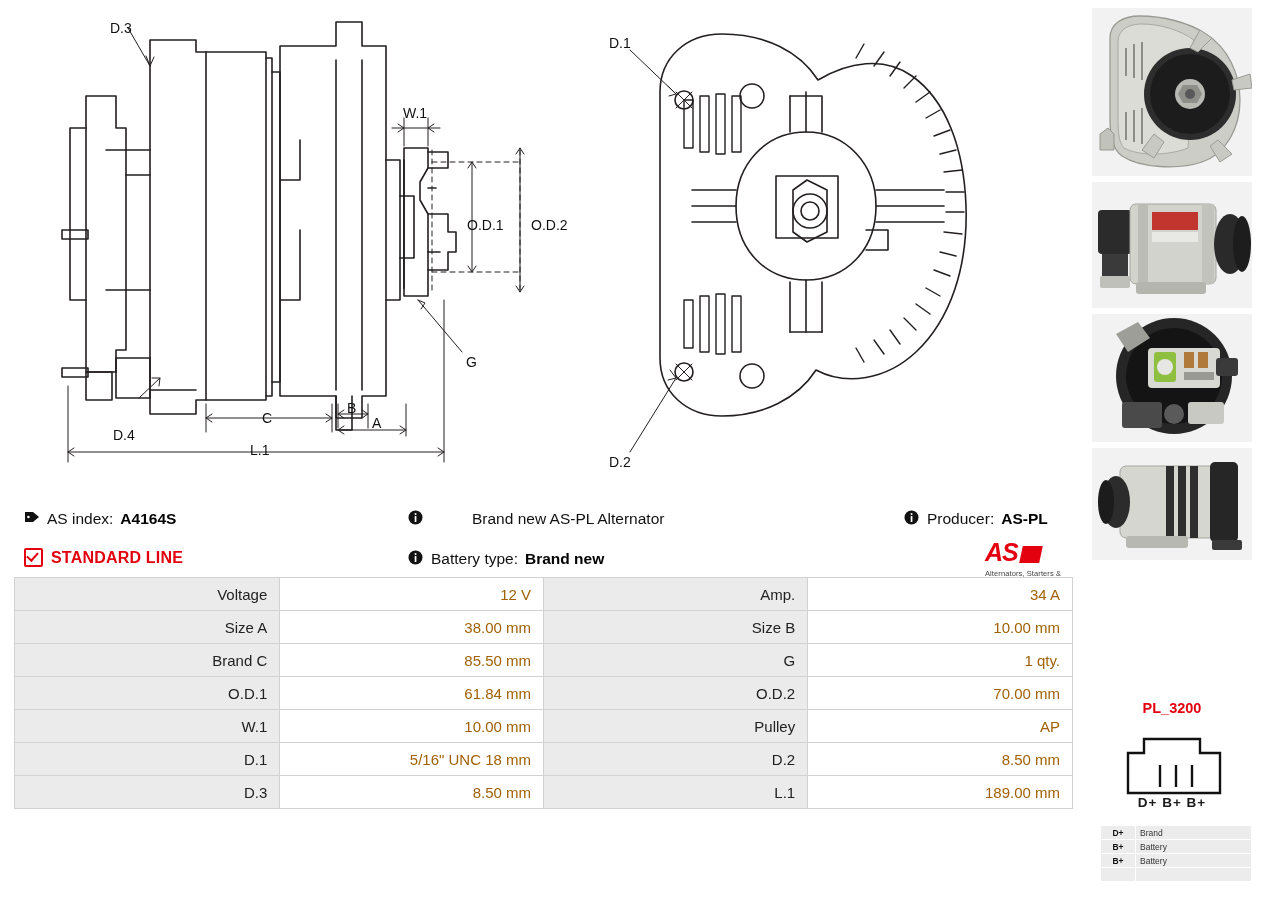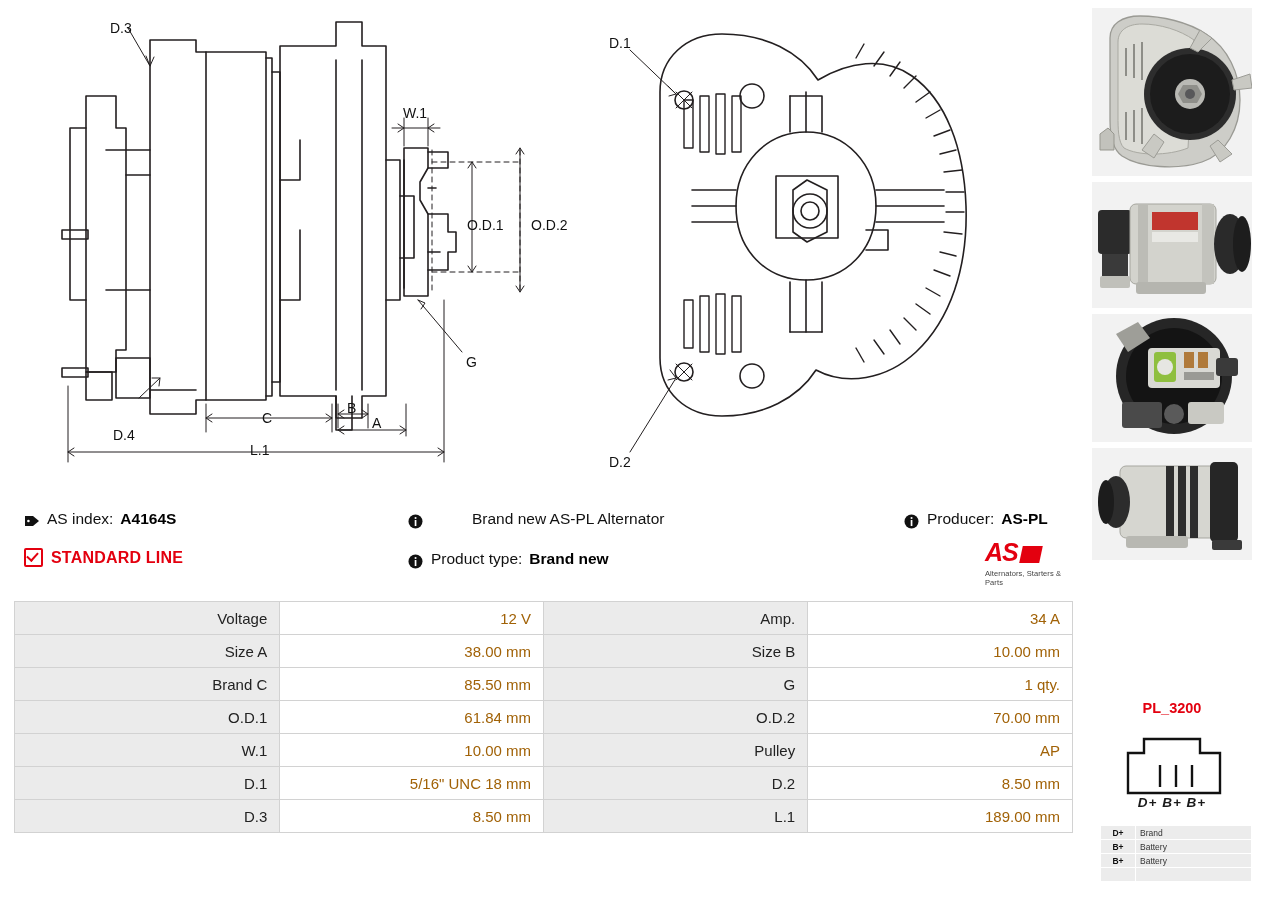--- a/index.html
+++ b/index.html
@@ -12,51 +12,51 @@
     overflow:hidden;
   }
   .page{position:relative;width:1132px;height:914px;}
 
   
   .drawings{position:absolute;left:0;top:0;width:1085px;height:490px;}
   .drawings svg{display:block;}
 
   
   .info{position:absolute;left:24px;top:500px;width:1050px;height:80px;}
-  .info-line{position:absolute;display:flex;align-items:flex-end;gap:7px;font-size:15.5px;}
+  .info-line{position:absolute;display:flex;align-items:flex-start;gap:7px;font-size:15.5px;}
   .info-line .lab{color:#111;}
   .info-line b{font-weight:bold;color:#000;}
   .i-tag{display:inline-block;width:16px;height:14px;}
   .std-line{position:absolute;left:0;top:48px;display:flex;align-items:center;gap:8px;color:#e3000f;font-weight:bold;font-size:16px;letter-spacing:.2px;}
   .chk{width:15px;height:15px;border:2px solid #e3000f;border-radius:2px;display:inline-block;position:relative;}
   .chk::after{content:"";position:absolute;left:3px;top:0px;width:5px;height:9px;border:solid #e3000f;border-width:0 2px 2px 0;transform:rotate(42deg);}
 
   
   .aslogo{position:absolute;left:985px;top:538px;width:96px;text-align:left;}
   .aslogo .as{font-size:25px;font-weight:bold;color:#e3000f;font-style:italic;letter-spacing:-1px;display:inline-block;}
   .aslogo .bar{display:inline-block;width:20px;height:17px;background:#e3000f;margin-left:3px;transform:skewX(-12deg);vertical-align:-2px;}
   .aslogo .sub{font-size:7.5px;color:#444;margin-top:2px;letter-spacing:.1px;}
 
   
-  table.spec{position:absolute;left:14px;top:601px;width:1059px;border-collapse:collapse;font-size:15px;}
+  table.spec{position:absolute;left:14px;top:577px;width:1059px;border-collapse:collapse;font-size:15px;}
   table.spec td{border:1px solid #d2d2d2;height:32px;padding:0 12px;}
   td.lab{background:#ebebeb;text-align:right;width:265px;color:#222;}
   td.val{background:#ffffff;text-align:right;width:265px;color:#a16207;}
   td.empty{background:#ebebeb;}
   td.emptyv{background:#ffffff;}
 
   
   .photos{position:absolute;left:1092px;top:8px;width:160px;}
   .ph{width:160px;margin-bottom:6px;position:relative;background:#f1f1f1;border:0;}
   .ph svg{display:block;}
 
   .plugname{position:absolute;left:1092px;top:700px;width:160px;text-align:center;color:#e3000f;font-weight:bold;font-size:14.5px;}
 
   .plugbox{position:absolute;left:1126px;top:735px;width:96px;height:62px;}
-  .pluglabels{position:absolute;left:1092px;top:795px;width:160px;text-align:center;font-size:13.5px;font-weight:bold;letter-spacing:1px;font-style:italic;}
+  .pluglabels{position:absolute;left:1092px;top:795px;width:160px;text-align:center;font-size:13.5px;font-weight:bold;letter-spacing:1px;}
 
   table.plugtab{position:absolute;left:1100px;top:825px;width:152px;border-collapse:collapse;font-size:8.5px;}
   table.plugtab td{background:#ececec;border:1px solid #ffffff;height:13px;padding:0 4px;}
   table.plugtab td.k{width:26px;text-align:center;font-weight:bold;color:#111;}
   table.plugtab td.v{text-align:left;color:#333;}
   .lastrow td{background:#dcdcdc;}
 </style>
 </head>
 <body>
 
@@ -273,21 +273,21 @@
     </div>
 
     <div class="info-line" style="left:384px;top:50px;">
       <span class="i-tag">
         <svg width="15" height="15" viewBox="0 0 15 15">
             <circle cx="7.5" cy="7.5" r="7" fill="#111"></circle>
             <rect x="6.7" y="6" width="1.7" height="6" fill="#fff"></rect>
             <rect x="6.7" y="3.1" width="1.7" height="1.8" fill="#fff"></rect>
           </svg>
       </span>
-      <span class="lab">Product type:</span>
+      <span class="lab">Battery type:</span>
       <b>Brand new</b>
     </div>
 
     <div class="info-line" style="left:880px;top:10px;">
       <span class="i-tag">
         <svg width="15" height="15" viewBox="0 0 15 15">
             <circle cx="7.5" cy="7.5" r="7" fill="#111"></circle>
             <rect x="6.7" y="6" width="1.7" height="6" fill="#fff"></rect>
             <rect x="6.7" y="3.1" width="1.7" height="1.8" fill="#fff"></rect>
           </svg>

